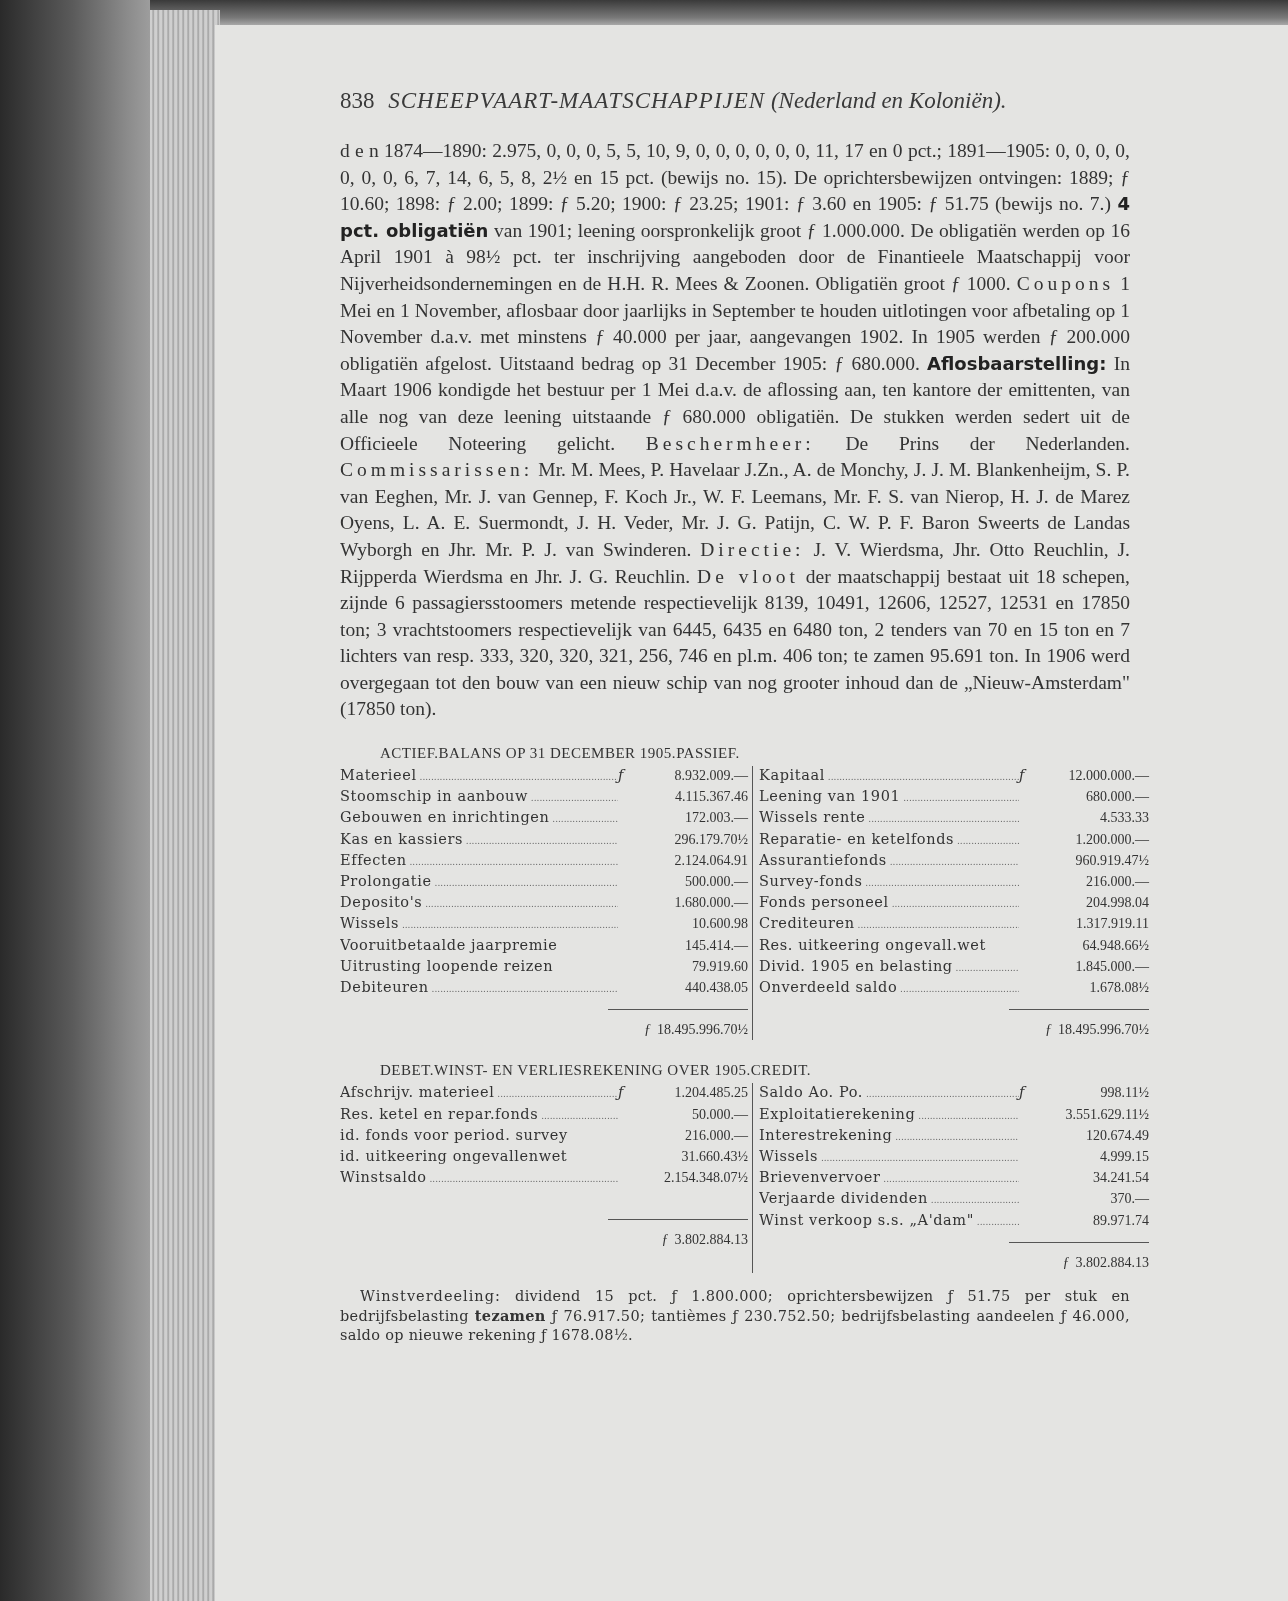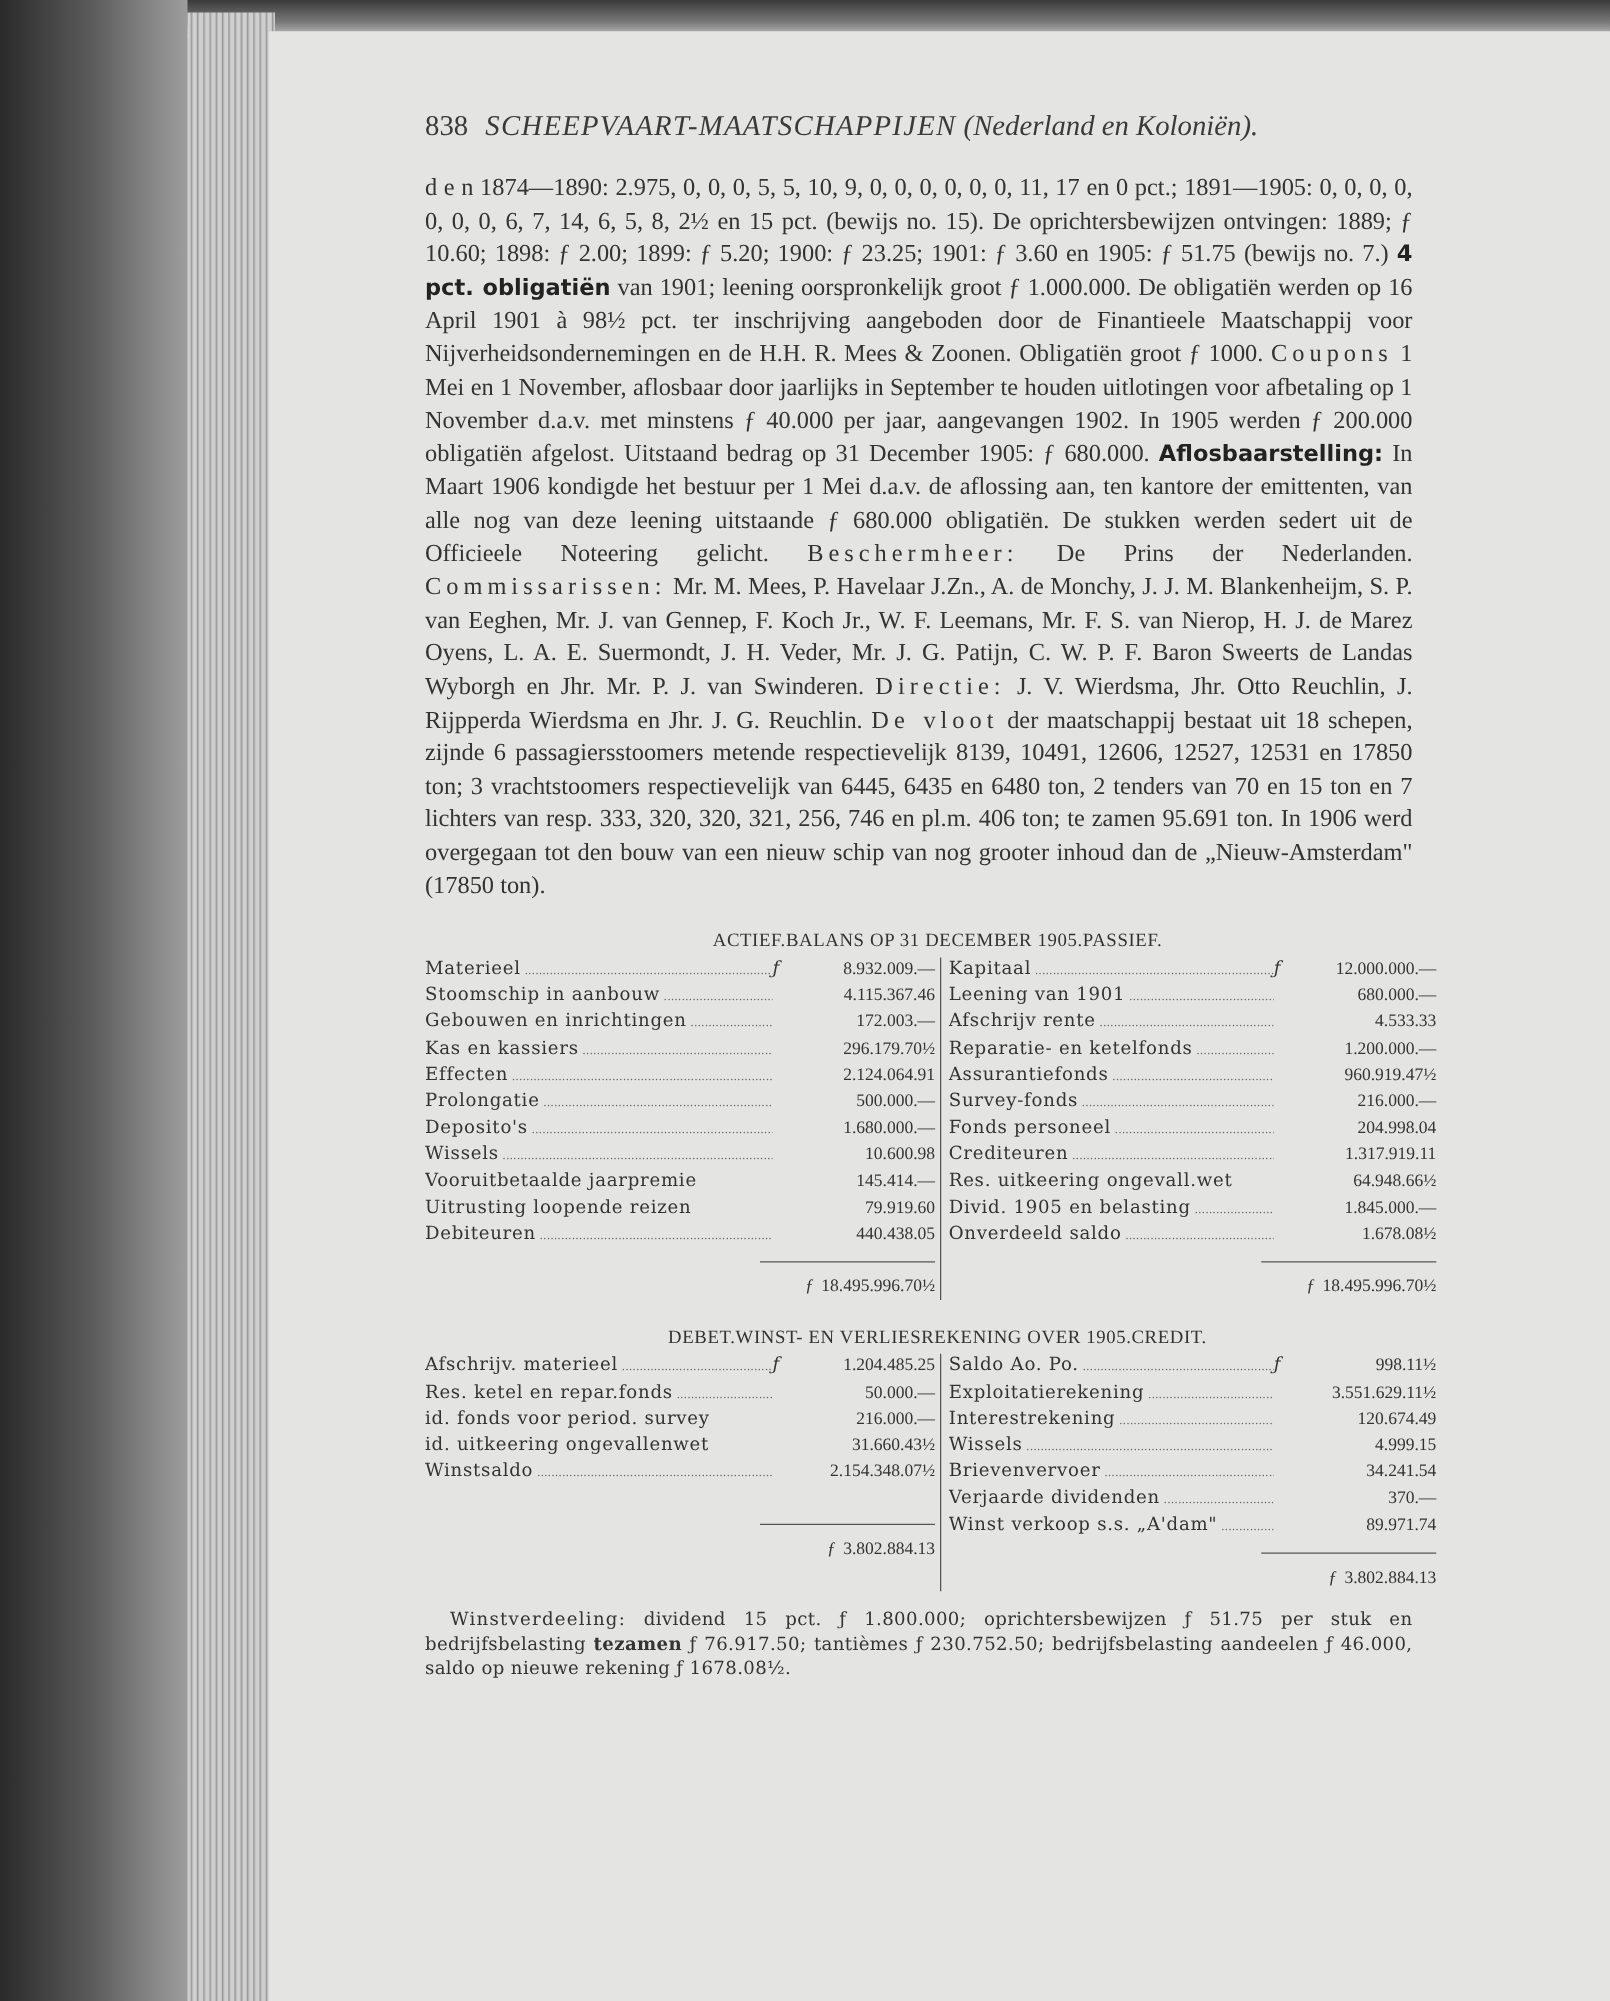--- a/index.html
+++ b/index.html
@@ -40,21 +40,21 @@
     font-family: "Liberation Serif", serif; font-size: 19.5px; line-height: 26.6px;
     text-align: justify; color: #333;
   }
   .body-text .bold-sans {
     font-family: "DejaVu Sans", "Liberation Sans", sans-serif; font-weight: bold; font-size: 18px; color: #222;
   }
   .spaced { letter-spacing: 4px; }
 
   .fin-table { margin-top: 22px; font-family: "DejaVu Serif", "Liberation Serif", serif; color: #333; }
   .fin-heading {
-    display: flex; justify-content: center; font-family: "Liberation Serif", serif;
+    display: flex; justify-content: flex-start; font-family: "Liberation Serif", serif;
     font-size: 15px; letter-spacing: 0.5px; padding: 0 10px 0 40px; margin-bottom: 4px;
   }
   .fin-cols { display: flex; }
   .fin-col { width: 408px; }
   .fin-col.left { border-right: 1.5px solid #555; padding-right: 4px; }
   .fin-col.right { padding-left: 6px; width: 390px; }
   .row { display: flex; font-size: 14.5px; line-height: 19.2px; white-space: nowrap; }
   .row .label { flex: 1; overflow: hidden; letter-spacing: 0.6px; }
   .row .label::after { content: " ..................................................................................................................."; letter-spacing: 0; font-size: 9px; color: #666; }
   .row.nodots .label::after { content: ""; }
@@ -166,21 +166,21 @@
             <span class="label">Kapitaal</span>
             <span class="cur">ƒ</span>
             <span class="val">12.000.000.—</span>
           </div>
         <div class="row">
             <span class="label">Leening van 1901</span>
             <span class="cur"></span>
             <span class="val">680.000.—</span>
           </div>
         <div class="row">
-            <span class="label">Afschrijv rente</span>
+            <span class="label">Wissels rente</span>
             <span class="cur"></span>
             <span class="val">4.533.33</span>
           </div>
         <div class="row">
             <span class="label">Reparatie- en ketelfonds</span>
             <span class="cur"></span>
             <span class="val">1.200.000.—</span>
           </div>
         <div class="row">
             <span class="label">Assurantiefonds</span>

